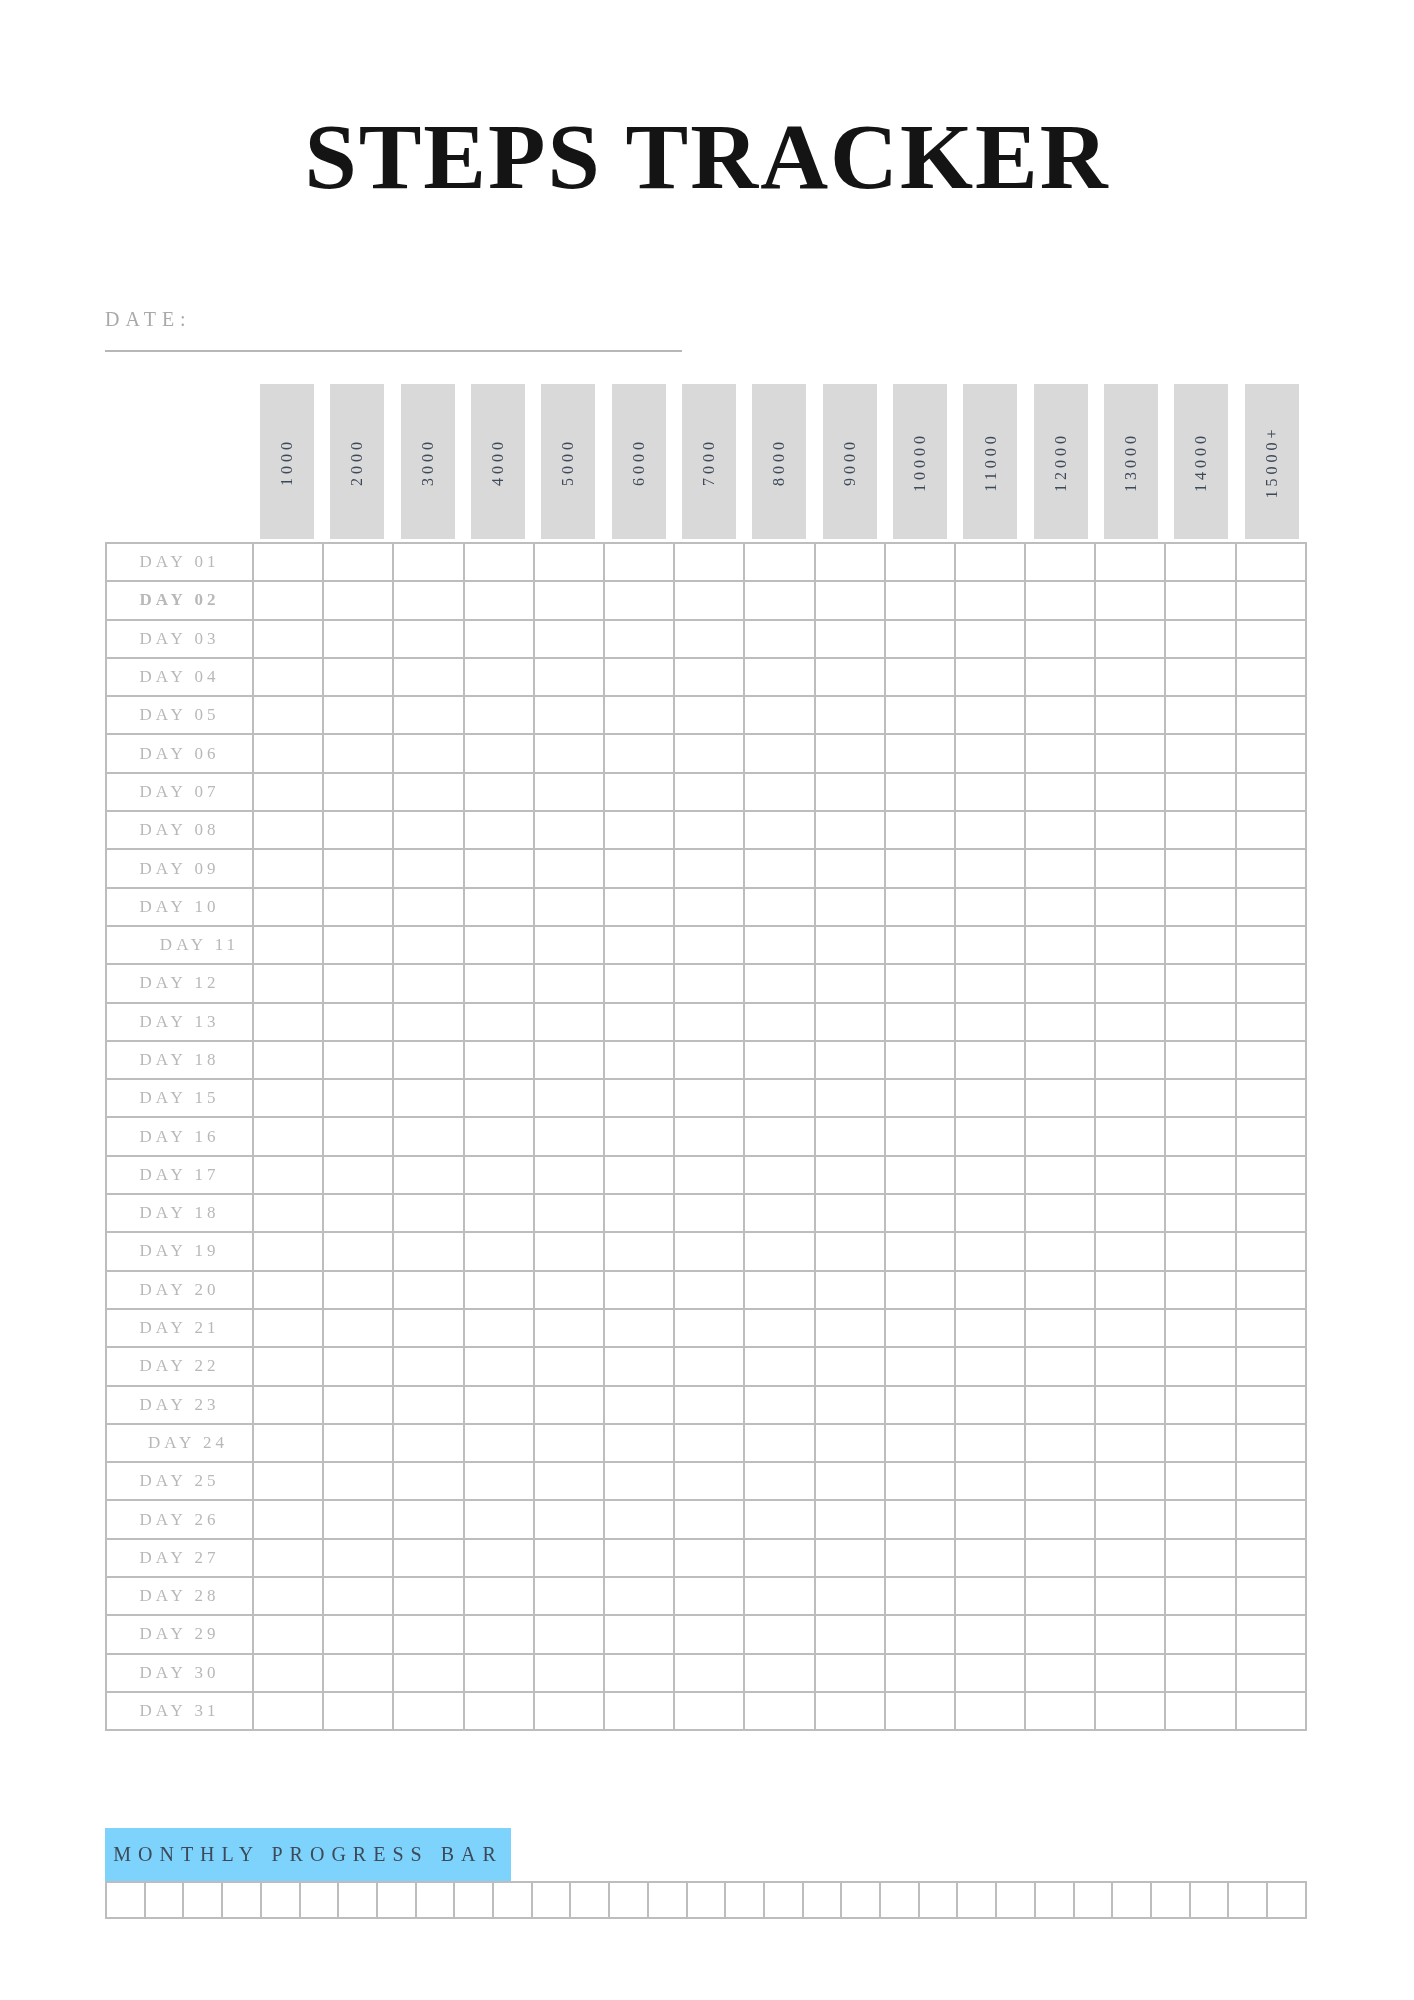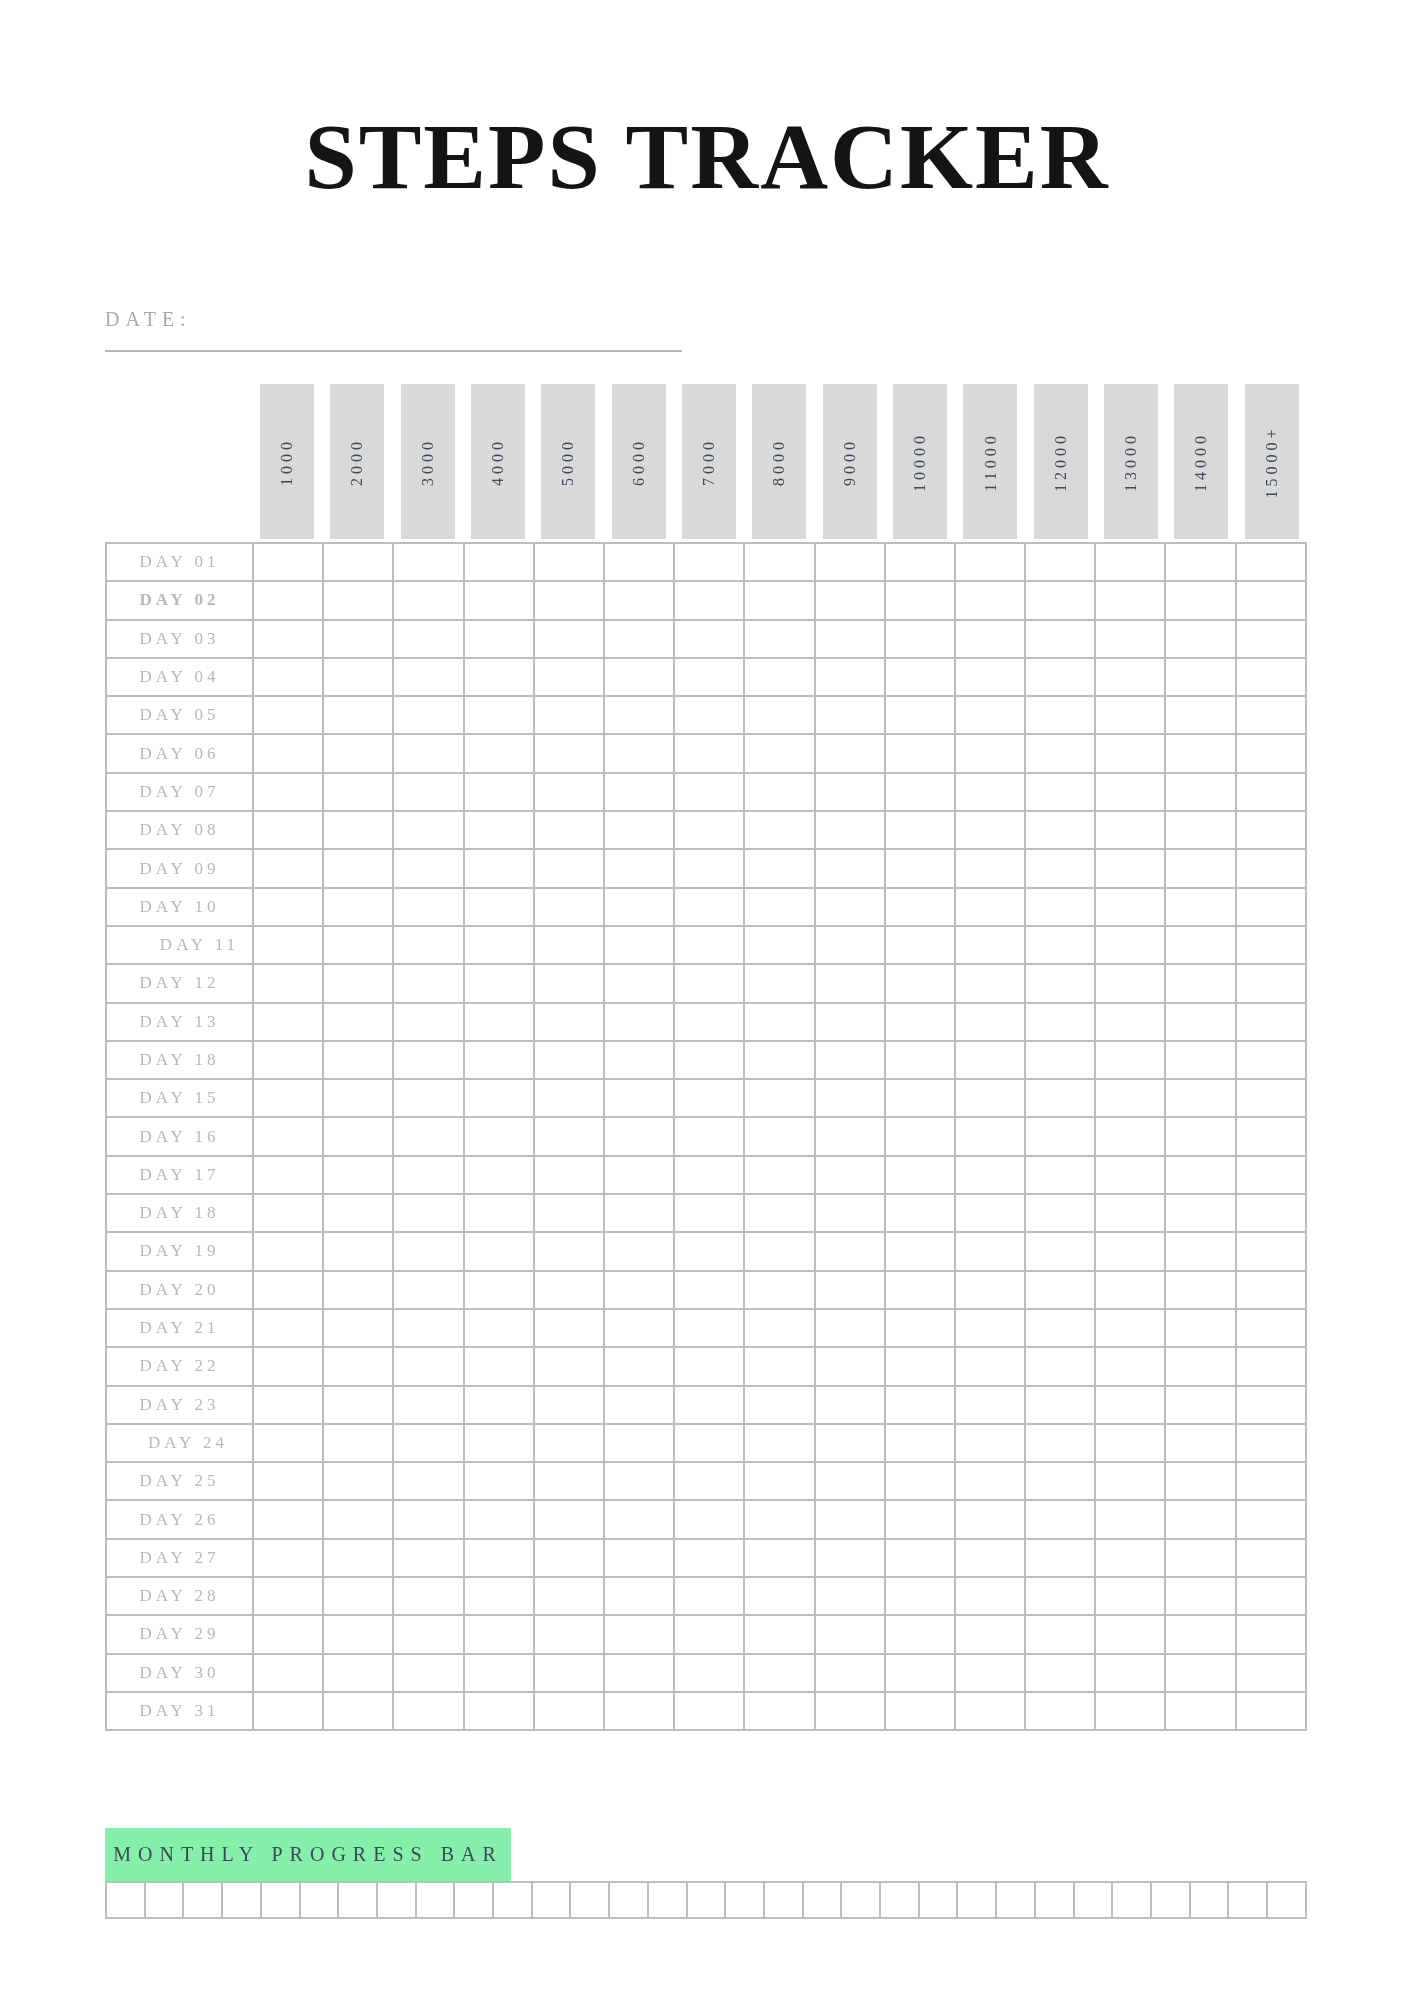--- a/index.html
+++ b/index.html
@@ -71,21 +71,21 @@
   table.grid td.day {
     text-align: center; vertical-align: middle;
     font-size: 17px; letter-spacing: 4px;
     color: #b8b8b8;
   }
 
   
   .progress-label-box {
     position: absolute; left: 105px; top: 1828px;
     width: 406px; height: 53px;
-    background: #86efac;
+    background: #7dd3fc;
     display: flex; align-items: center; justify-content: center;
   }
   .progress-label-box span {
     font-size: 20px; letter-spacing: 7px;
     color: #3d4959;
   }
   table.progress-bar {
     position: absolute; left: 105px; top: 1881px;
     width: 1202px;
     border-collapse: collapse; table-layout: fixed;

